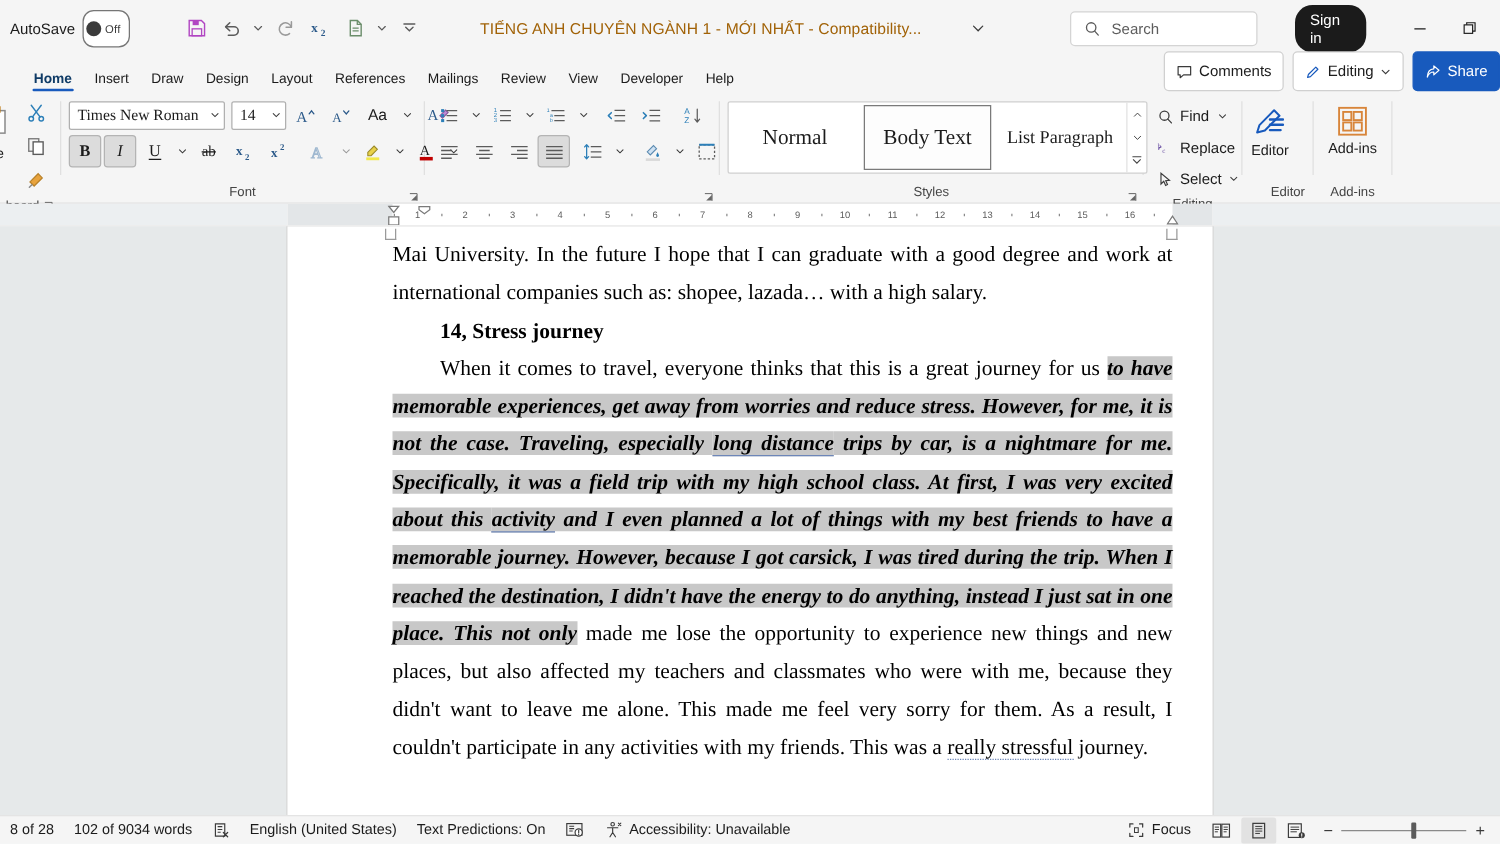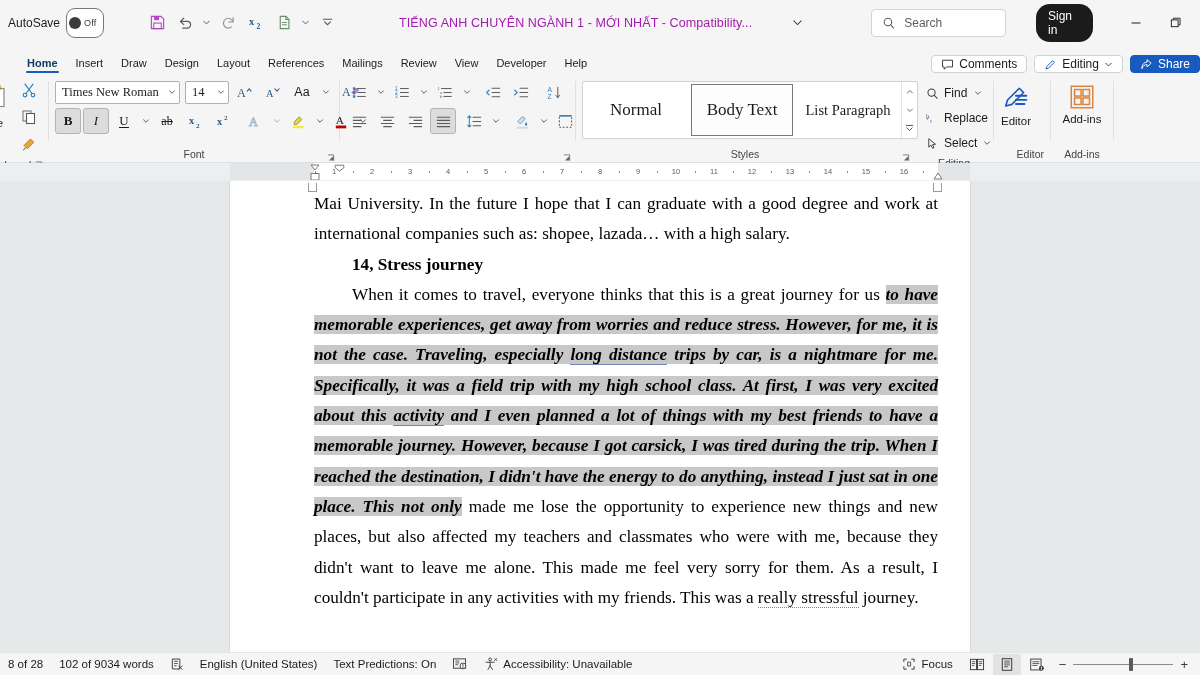--- a/index.html
+++ b/index.html
@@ -35,21 +35,21 @@
 
   .qat { display:flex; align-items:center; gap:2px; margin-left:10px; }
   .qat-btn {
     width: 26px; height: 26px; border-radius:4px;
     display:flex; align-items:center; justify-content:center;
     cursor: default;
   }
   .qat-caret { width:13px; height:26px; display:flex; align-items:center; justify-content:center; }
 
   .doc-title {
-    margin-left: 29px; font-size: 12.5px; color:#a21caf;
+    margin-left: 14px; font-size: 12.5px; color:#a16207;
     white-space: nowrap; letter-spacing:.1px;
   }
   .title-caret { margin-left:10px; width:18px; height:24px; display:flex; align-items:center; justify-content:center;}
 
   .searchbox {
     margin-left: 38px;
     width: 345px; height: 28px;
     background: #ffffff; border: 1px solid #d4d4d4; border-radius: 4px;
     display:flex; align-items:center; gap:8px; padding: 0 10px;
   }
@@ -74,21 +74,21 @@
   }
   .tab.active { color:#0f3b66; font-weight:bold; }
   .tab.active::after {
     content:""; position:absolute; left:8px; right:8px; bottom:2px;
     height:2px; background:#185abd; border-radius:1px;
   }
   .tabs-right { margin-left:auto; display:flex; align-items:center; gap:7px; padding-bottom:2px; padding-right:0; }
   .pillbtn {
     display:flex; align-items:center; gap:5px;
     border:1px solid #d0d0d0; border-radius:4px; background:#ffffff;
-    font-size:12px; color:#1b1b1b; padding: 3px 9px; height:18px;
+    font-size:12px; color:#1b1b1b; padding: 3px 9px; height:32px;
     white-space: nowrap;
   }
   .pillbtn.share {
     background:#185abd; border-color:#185abd; color:#ffffff;
   }
 
   
   .ribbon {
     height: 88px; flex:0 0 88px; background:#f5f5f5;
     display:flex; align-items:stretch; position:relative;

